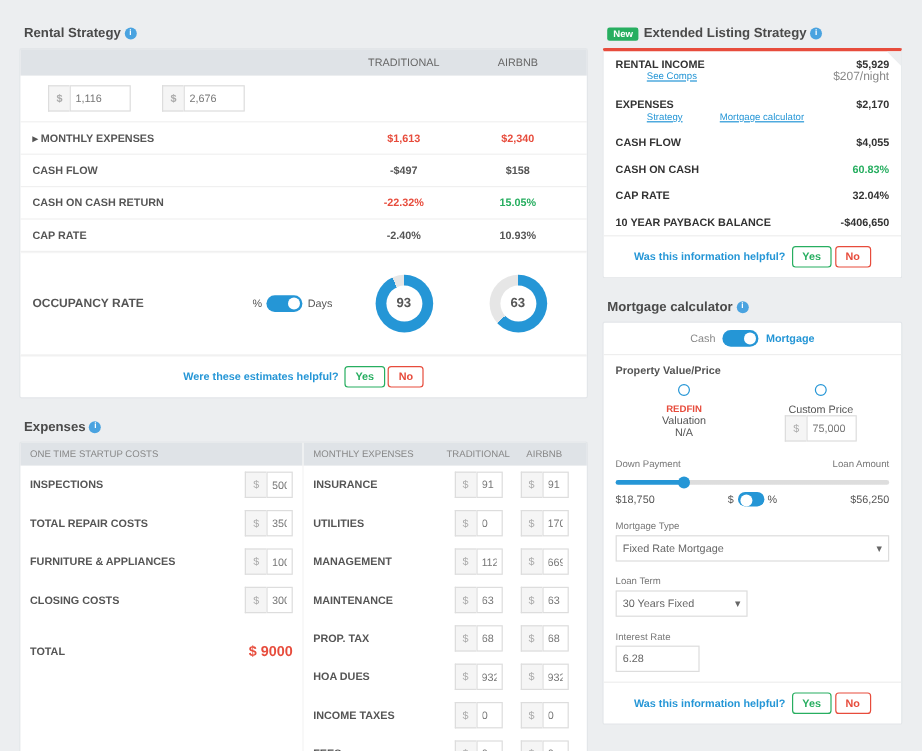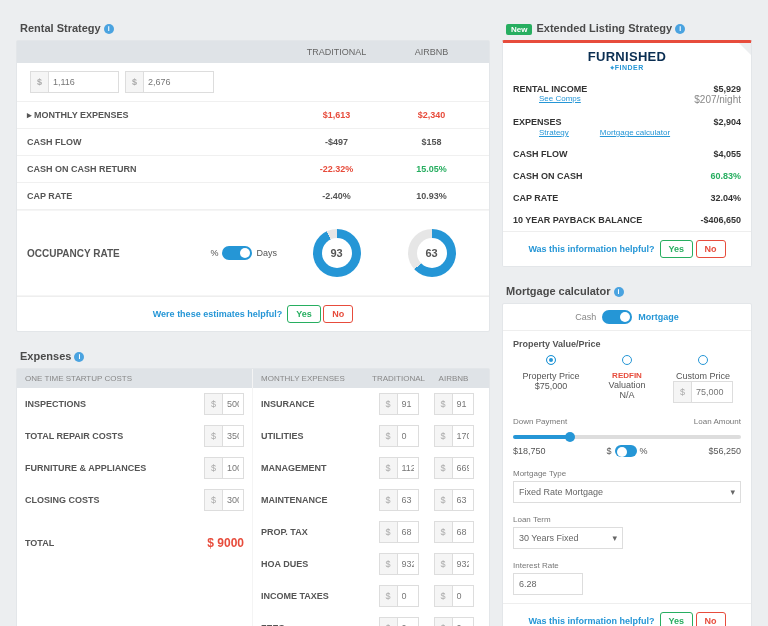--- a/index.html
+++ b/index.html
@@ -12,21 +12,21 @@
 .hdr-row > div:first-child { flex:1; }
 .hdr-row .col { width:95px; text-align:center; }
 .row { display:flex; align-items:center; padding:8px 10px; border-bottom:1px solid #f0f0f0; font-size:9px; }
 .row:last-child { border-bottom:none; }
 .row .label { flex:1; text-transform:uppercase; font-weight:600; color:#555; }
 .row .col { width:95px; text-align:center; font-weight:600; color:#555; }
 .neg { color:#e74c3c !important; }
 .pos { color:#27ae60 !important; }
 .moneyin { display:flex; align-items:center; justify-content:center; }
 .moneyin .pfx { width:18px; height:22px; border:1px solid #ddd; background:#f5f5f5; color:#aaa; display:flex; align-items:center; justify-content:center; font-size:9px; border-right:none; }
-.moneyin input { width:71px; height:22px; border:1px solid #ddd; padding:0 4px; font-size:9px; color:#777; }
+.moneyin input { width:51px; height:22px; border:1px solid #ddd; padding:0 4px; font-size:9px; color:#777; }
 .donut { width:48px; height:48px; border-radius:50%; display:flex; align-items:center; justify-content:center; margin:0 auto; background: conic-gradient(#2596d6 0deg, #2596d6 var(--deg), #e6e6e6 var(--deg)); position:relative; }
 .donut::after { content:''; position:absolute; width:30px; height:30px; background:#fff; border-radius:50%; }
 .donut span { position:relative; z-index:1; font-weight:700; font-size:11px; color:#555; }
 .toggle { width:30px; height:14px; background:#2596d6; border-radius:7px; position:relative; display:inline-block; vertical-align:middle; }
 .toggle::after { content:''; position:absolute; width:10px; height:10px; background:#fff; border-radius:50%; top:2px; }
 .toggle.left::after { left:2px; }
 .toggle.right::after { right:2px; }
 .footer-q { text-align:center; padding:8px; border-top:1px solid #eee; font-size:9px; color:#2596d6; font-weight:600; }
 .btn-sm { display:inline-block; padding:3px 8px; border-radius:3px; font-size:9px; cursor:pointer; background:#fff; }
 .btn-yes { border:1px solid #27ae60; color:#27ae60; }
@@ -280,37 +280,36 @@
 
         </div>
       </div>
 
     </div>
   </div>
 
   <div>
     <h3><span class="newtag">New</span><span>Extended Listing Strategy</span> <span class="info-icon">i</span></h3>
     <div class="card extcard">
-      <div class="logo"><span>FURNISHED</span><small><span style="color:#2596d6">⌖</span><span>FINDER</span></small></div>
       <div class="erow">
         <div>
             <div class="l">RENTAL INCOME</div>
             <div class="elink">See Comps</div>
           </div>
         <div style="text-align:right;">
             <div class="r">$5,929</div>
             <div style="font-size:10px;color:#888;text-align:right;">$207/night</div>
           </div>
       </div>
       <div class="erow">
         <div>
             <div class="l">EXPENSES</div>
             <div><span class="elink">Strategy</span>&nbsp;&nbsp;<span class="elink">Mortgage calculator</span></div>
           </div>
-        <div class="r">$2,904</div>
+        <div class="r">$2,170</div>
       </div>
       <div class="erow">
           <div class="l">CASH FLOW</div>
           <div class="r">$4,055</div>
         </div>
       <div class="erow">
           <div class="l">CASH ON CASH</div>
           <div class="r pos">60.83%</div>
         </div>
       <div class="erow">
@@ -330,21 +329,20 @@
 
     <h3><span>Mortgage calculator</span> <span class="info-icon">i</span></h3>
     <div class="card mort">
       <div style="display:flex;justify-content:center;align-items:center;gap:6px;padding:6px;border-bottom:1px solid #eee;font-size:9px;">
         <span style="color:#888;">Cash</span>
         <span class="toggle right"></span>
         <span style="color:#2596d6;font-weight:600;">Mortgage</span>
       </div>
       <h4>Property Value/Price</h4>
       <div class="opts">
-        <div class="o"><span class="radio sel"></span><div>Property Price</div><div>$75,000</div></div>
         <div class="o"><span class="radio"></span><div class="redfin">REDFIN</div><div>Valuation</div><div>N/A</div></div>
         <div class="o"><span class="radio"></span><div>Custom Price</div><div class="moneyin" style="justify-content:center;">
               <span class="pfx">$</span>
               <input style="width: 42px;" value="75,000">
             </div></div>
       </div>
       <div class="mort-sec">
         <div class="flexb">
             <span class="mort-label">Down Payment</span>
             <span class="mort-label">Loan Amount</span>

